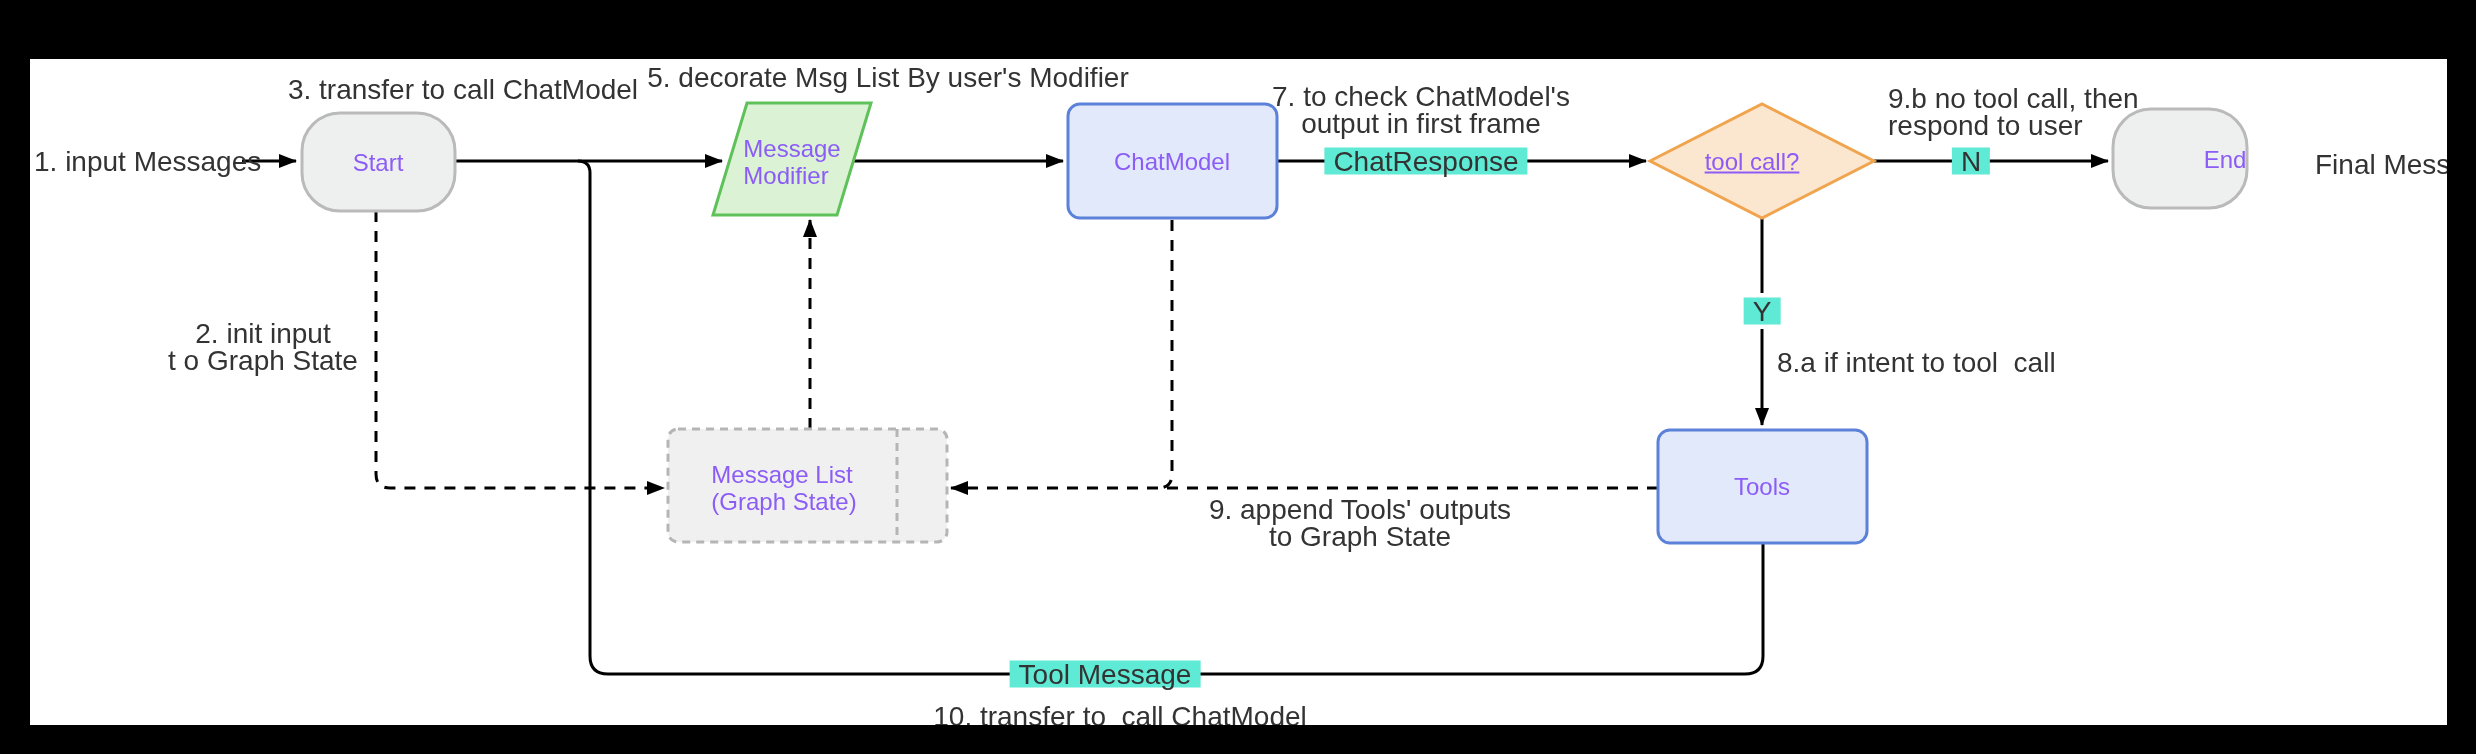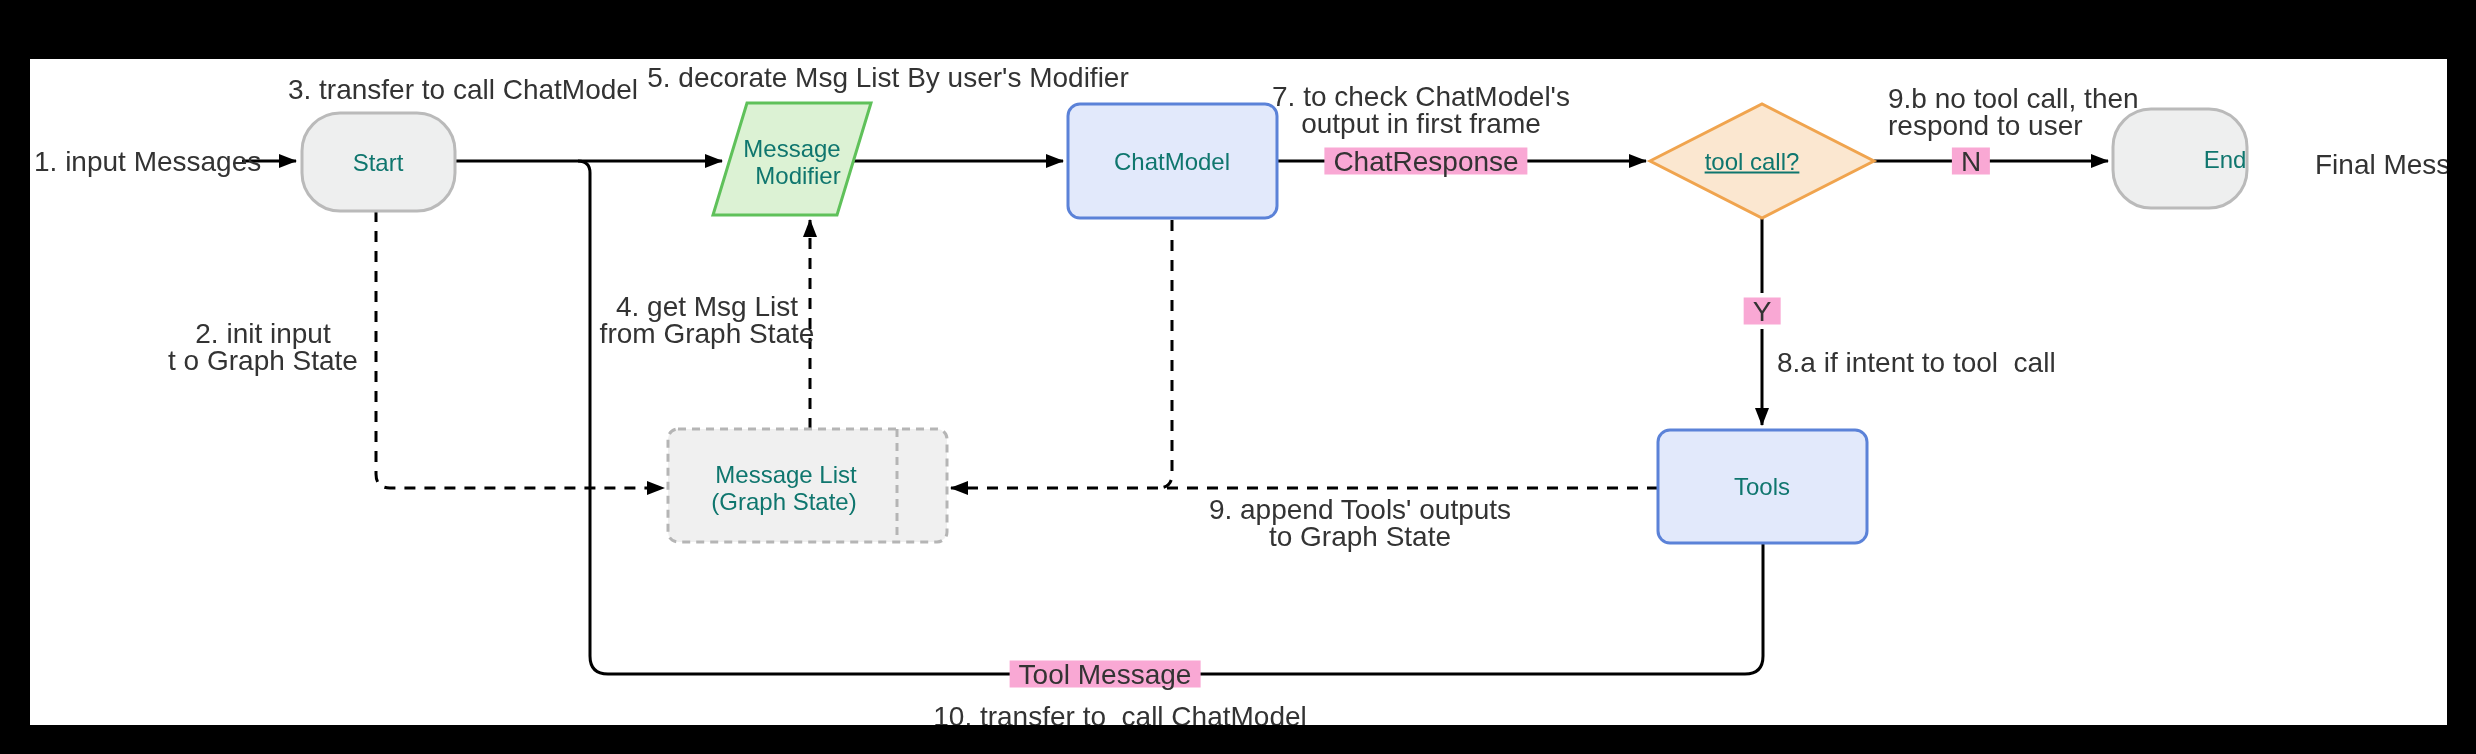--- a/index.html
+++ b/index.html
@@ -3,23 +3,23 @@
 <meta charset="utf-8">
 <style>
   html,body{margin:0;padding:0;background:#000;}
   .stage{position:relative;width:2476px;height:754px;background:#000;overflow:hidden;
          font-family:"Liberation Sans",sans-serif;}
   .surface{position:absolute;left:30px;top:59px;width:2417px;height:666px;background:#ffffff;overflow:hidden;}
   .surface svg{position:absolute;left:0;top:0;}
   .lbl{position:absolute;transform:translate(-50%,-50%);text-align:center;
        font-size:28px;line-height:27px;color:#333;white-space:pre;}
   .lbl.left{transform:translate(0,-50%);text-align:left;}
-  .lbl.bg{background:#f9a8d4;padding:0 9px;}
-  .node-lbl{position:absolute;transform:translate(-50%,-50%);text-align:right;
-       font-size:24px;line-height:27px;color:#0f766e;white-space:pre;}
+  .lbl.bg{background:#5eead4;padding:0 9px;}
+  .node-lbl{position:absolute;transform:translate(-50%,-50%);text-align:left;
+       font-size:24px;line-height:27px;color:#8b5cf6;white-space:pre;}
 </style>
 </head>
 <body>
 
 <div class="stage">
   <div class="surface">
 
     <svg width="2417" height="666" viewBox="0 0 2417 666">
       <defs>
         <marker id="arr" markerUnits="userSpaceOnUse" markerWidth="20" markerHeight="16" refX="17" refY="7" orient="auto">
@@ -65,22 +65,20 @@
     <div class="node-lbl" style="left:2150px;top:100px;margin-left:45px;">End</div>
     <div class="node-lbl" style="left:1732px;top:427px;">Tools</div>
     <div class="node-lbl" style="left:754px;top:429px;">Message List
 (Graph State)</div>
 
     <div class="lbl left" style="left:4px;top:102px;">1. input Messages</div>
     <div class="lbl" style="left:433px;top:30px;">3. transfer to call ChatModel</div>
     <div class="lbl" style="left:858px;top:18px;">5. decorate Msg List By user's Modifier</div>
     <div class="lbl" style="left:233px;top:288px;">2. init input
 t o Graph State</div>
-    <div class="lbl" style="left:677px;top:261px;">4. get Msg List
-from Graph State</div>
     <div class="lbl" style="left:1391px;top:51px;">7. to check ChatModel's
 output in first frame</div>
     <div class="lbl bg" style="left:1396px;top:102px;">ChatResponse</div>
     <div class="lbl left" style="left:1858px;top:53px;">9.b no tool call, then
 respond to user</div>
     <div class="lbl bg" style="left:1941px;top:102px;">N</div>
     <div class="lbl left" style="left:2285px;top:105px;">Final Message</div>
     <div class="lbl bg" style="left:1732px;top:252px;">Y</div>
     <div class="lbl left" style="left:1747px;top:303px;">8.a if intent to tool  call</div>
     <div class="lbl" style="left:1330px;top:464px;">9. append Tools' outputs

